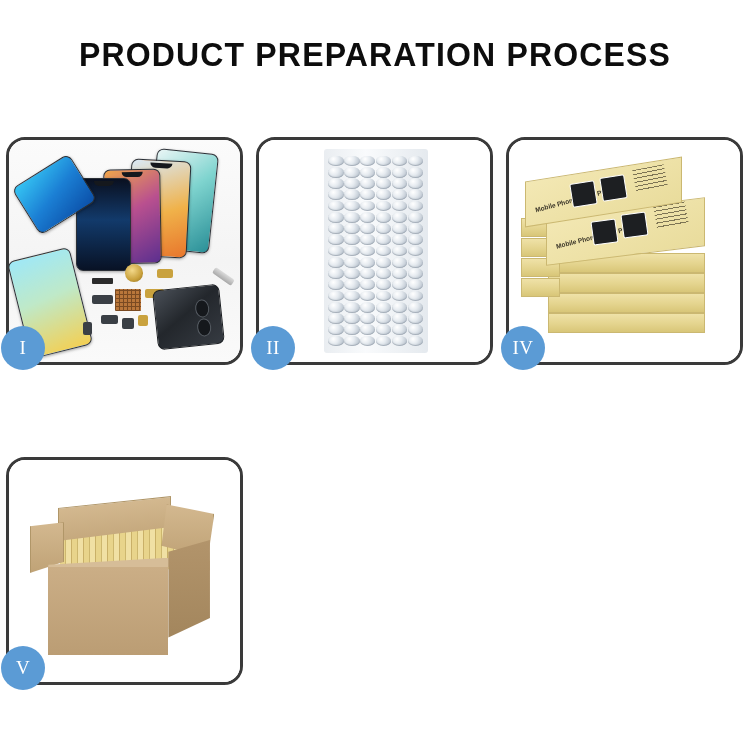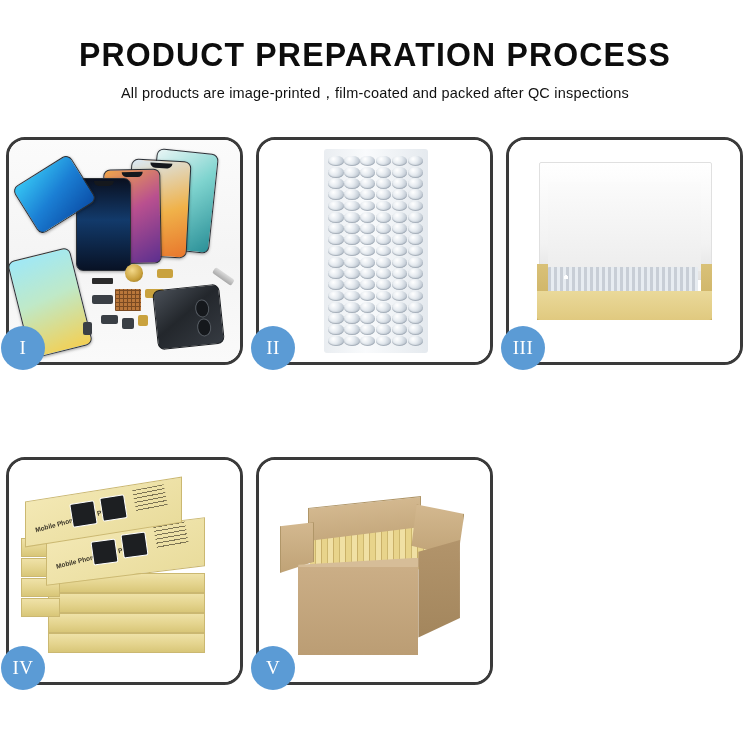--- a/index.html
+++ b/index.html
@@ -310,21 +310,20 @@
   .seam {
     position: absolute;
     background: rgba(120,100,72,.45);
   }
 </style>
 </head>
 <body>
 
 <div class="header">
   <h1 class="title">PRODUCT PREPARATION PROCESS</h1>
-  <p class="subtitle">All products are image-printed，film-coated and packed after QC inspections</p>
 </div>
 
 <div class="grid">
 
   <div class="panel">
     <div class="panel-inner p1">
 
       <div class="phone scr-e" style="left:62%;top:5%;width:26%;height:44%;transform:rotate(6deg);"></div>
       <div class="phone scr-d" style="left:52%;top:9%;width:25%;height:43%;transform:rotate(3deg);">
           <span class="notch"></span>
@@ -465,31 +464,20 @@
           <div class="bub"></div>
           <div class="bub"></div>
           <div class="bub"></div>
           <div class="bub"></div>
           <div class="bub"></div>
         </div>
     </div>
     <div class="badge">II</div>
   </div>
 
-  <div class="panel">
-    <div class="panel-inner p3">
-      <div class="lid-back"></div>
-      <div class="lid-inner"></div>
-      <div class="tray-fill"></div>
-      <div class="tray-side"></div>
-      <div class="tray-side r"></div>
-      <div class="tray-front"></div>
-    </div>
-    <div class="badge">III</div>
-  </div>
 
   <div class="panel">
     <div class="panel-inner p4">
 
       <div class="stackbox" style="left:17%;top:78%;width:67%;height:8%;"></div>
       <div class="stackbox" style="left:17%;top:69%;width:67%;height:8%;"></div>
       <div class="stackbox" style="left:17%;top:60%;width:67%;height:8%;"></div>
       <div class="stackbox" style="left:17%;top:51%;width:67%;height:8%;"></div>
 
       <div class="stackbox" style="left:5%;top:62%;width:16%;height:8%;"></div>

